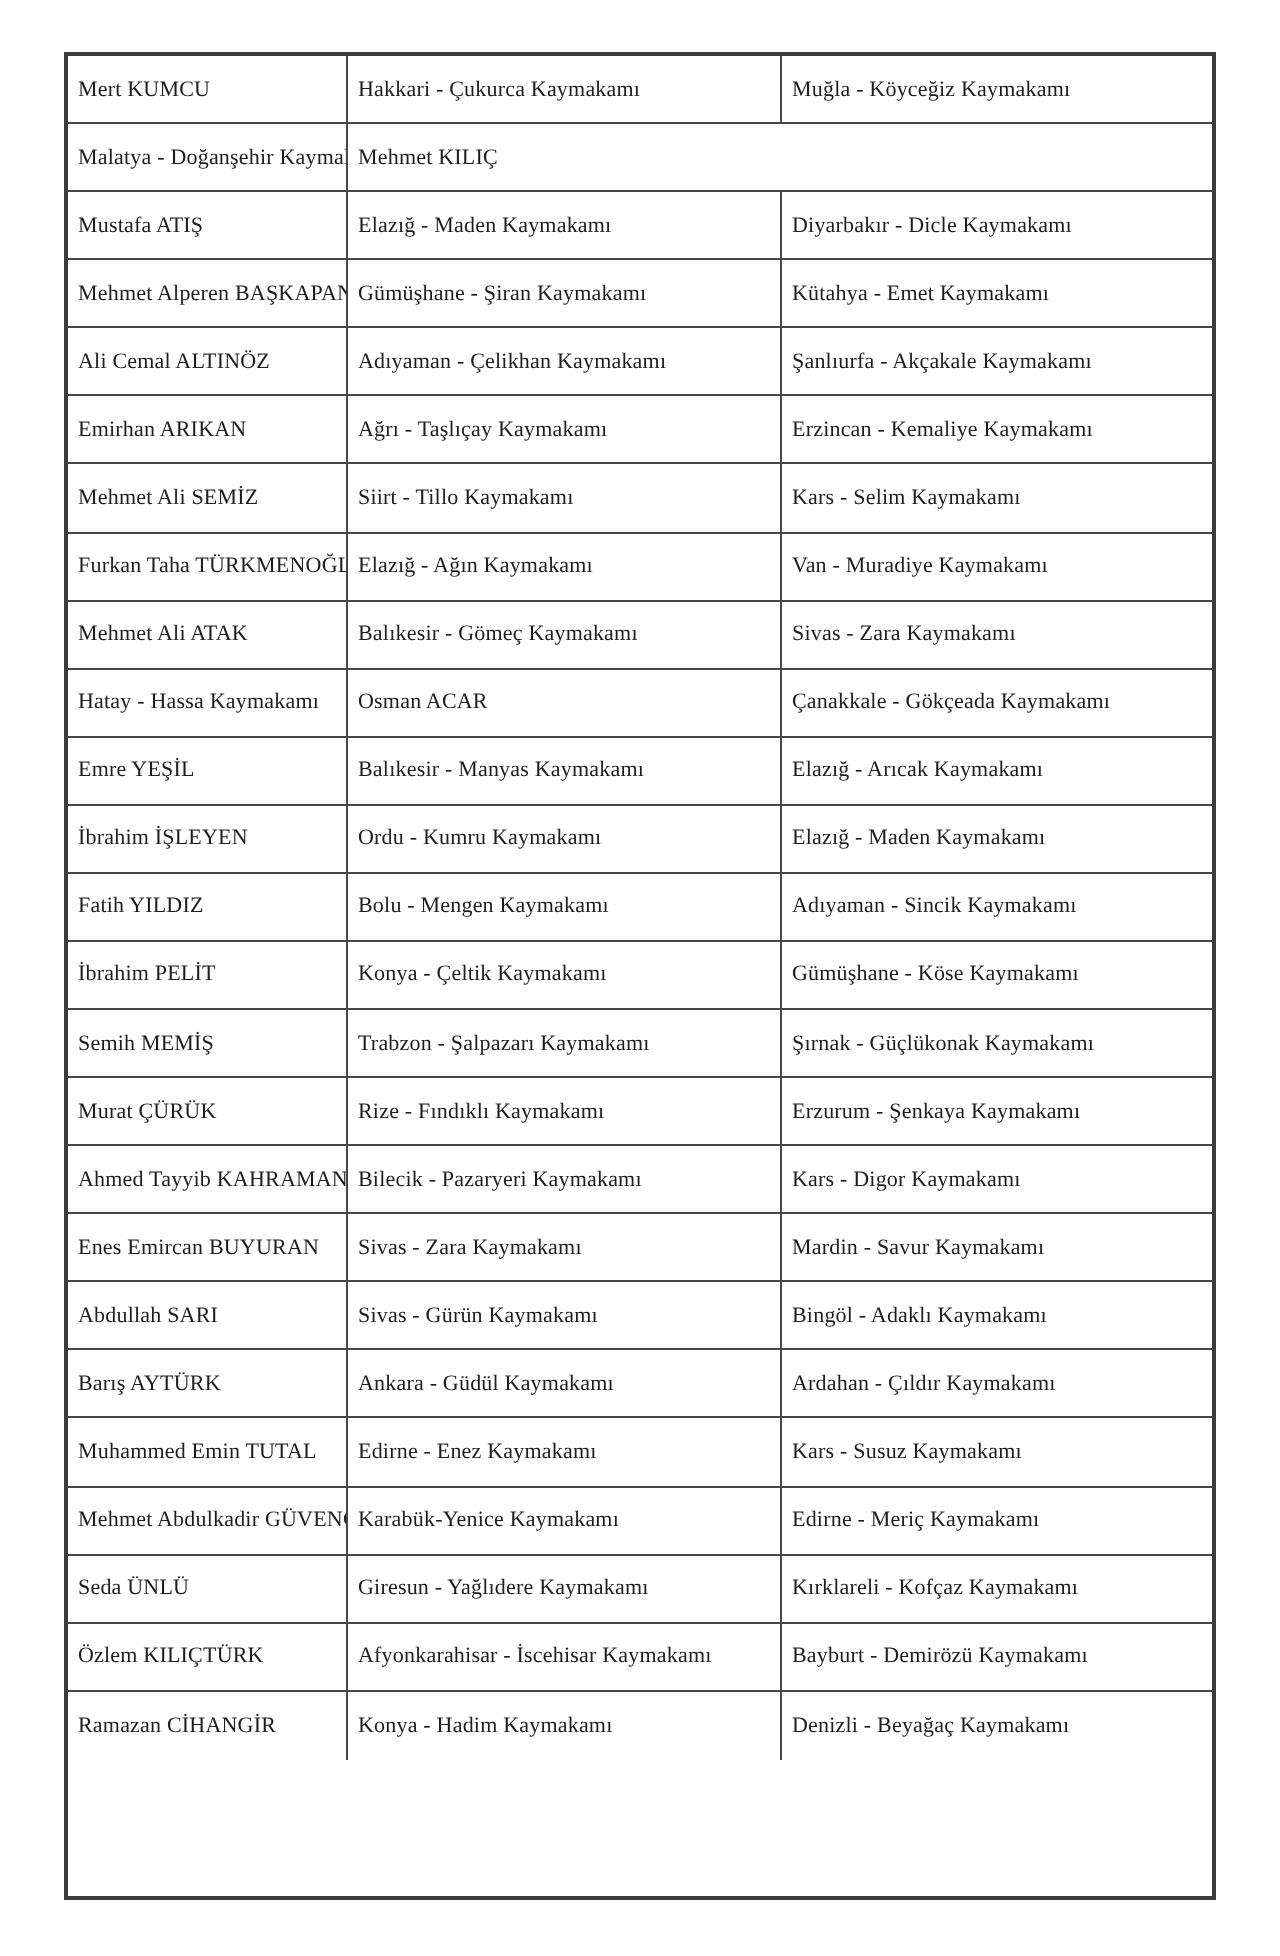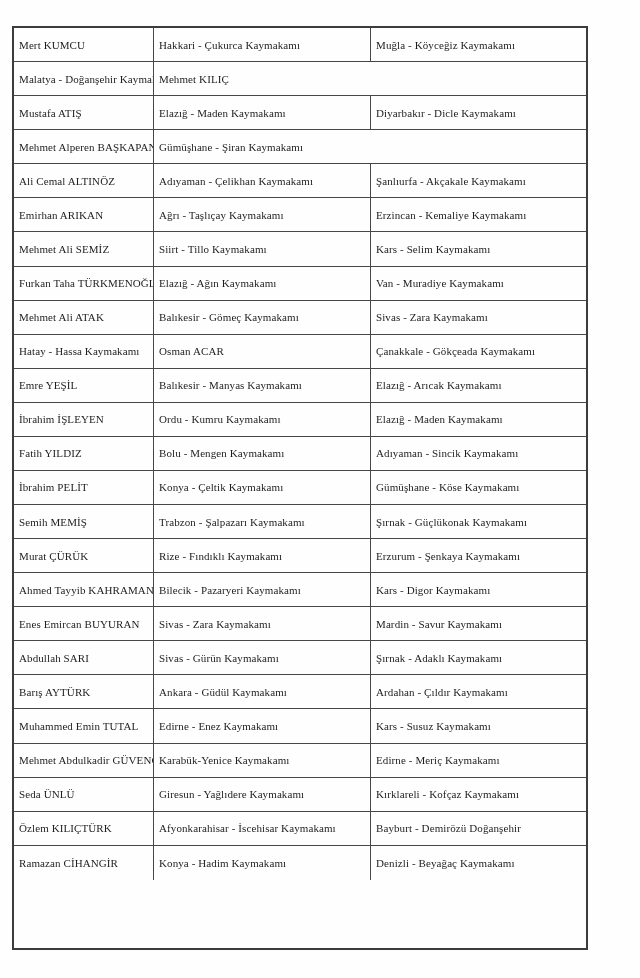--- a/index.html
+++ b/index.html
@@ -11,21 +11,21 @@
     overflow: hidden;
   }
   .page {
     position: relative;
     width: 640px;
     height: 978px;
     background: #fefefe;
   }
   .doc-table {
     position: absolute;
-    left: 12px;
+    left: 32px;
     top: 26px;
     width: 576px;
     height: 924px;
     border: 2px solid #3c3c3c;
     display: grid;
     grid-template-rows: repeat(27, 1fr);
     background: #fefefe;
   }
   .row {
     display: grid;
@@ -62,20 +62,21 @@
         <div class="cell">Mehmet KILIÇ</div>
       </div>
       <div class="row">
         <div class="cell">Mustafa ATIŞ</div>
         <div class="cell">Elazığ - Maden Kaymakamı</div>
         <div class="cell">Diyarbakır - Dicle Kaymakamı</div>
       </div>
       <div class="row">
         <div class="cell">Mehmet Alperen BAŞKAPAN</div>
         <div class="cell">Gümüşhane - Şiran Kaymakamı</div>
+        <div class="cell">Kütahya - Emet Kaymakamı</div>
       </div>
       <div class="row">
         <div class="cell">Ali Cemal ALTINÖZ</div>
         <div class="cell">Adıyaman - Çelikhan Kaymakamı</div>
         <div class="cell">Şanlıurfa - Akçakale Kaymakamı</div>
       </div>
       <div class="row">
         <div class="cell">Emirhan ARIKAN</div>
         <div class="cell">Ağrı - Taşlıçay Kaymakamı</div>
         <div class="cell">Erzincan - Kemaliye Kaymakamı</div>
@@ -136,21 +137,21 @@
         <div class="cell">Kars - Digor Kaymakamı</div>
       </div>
       <div class="row">
         <div class="cell">Enes Emircan BUYURAN</div>
         <div class="cell">Sivas - Zara Kaymakamı</div>
         <div class="cell">Mardin - Savur Kaymakamı</div>
       </div>
       <div class="row">
         <div class="cell">Abdullah SARI</div>
         <div class="cell">Sivas - Gürün Kaymakamı</div>
-        <div class="cell">Şırnak - Adaklı Kaymakamı</div>
+        <div class="cell">Bingöl - Adaklı Kaymakamı</div>
       </div>
       <div class="row">
         <div class="cell">Barış AYTÜRK</div>
         <div class="cell">Ankara - Güdül Kaymakamı</div>
         <div class="cell">Ardahan - Çıldır Kaymakamı</div>
       </div>
       <div class="row">
         <div class="cell">Muhammed Emin TUTAL</div>
         <div class="cell">Edirne - Enez Kaymakamı</div>
         <div class="cell">Kars - Susuz Kaymakamı</div>
@@ -161,21 +162,21 @@
         <div class="cell">Edirne - Meriç Kaymakamı</div>
       </div>
       <div class="row">
         <div class="cell">Seda ÜNLÜ</div>
         <div class="cell">Giresun - Yağlıdere Kaymakamı</div>
         <div class="cell">Kırklareli - Kofçaz Kaymakamı</div>
       </div>
       <div class="row">
         <div class="cell">Özlem KILIÇTÜRK</div>
         <div class="cell">Afyonkarahisar - İscehisar Kaymakamı</div>
-        <div class="cell">Bayburt - Demirözü Doğanşehir</div>
+        <div class="cell">Bayburt - Demirözü Kaymakamı</div>
       </div>
       <div class="row">
         <div class="cell">Ramazan CİHANGİR</div>
         <div class="cell">Konya - Hadim Kaymakamı</div>
         <div class="cell">Denizli - Beyağaç Kaymakamı</div>
       </div>
     </div>
 </div>
 
 </body></html>

